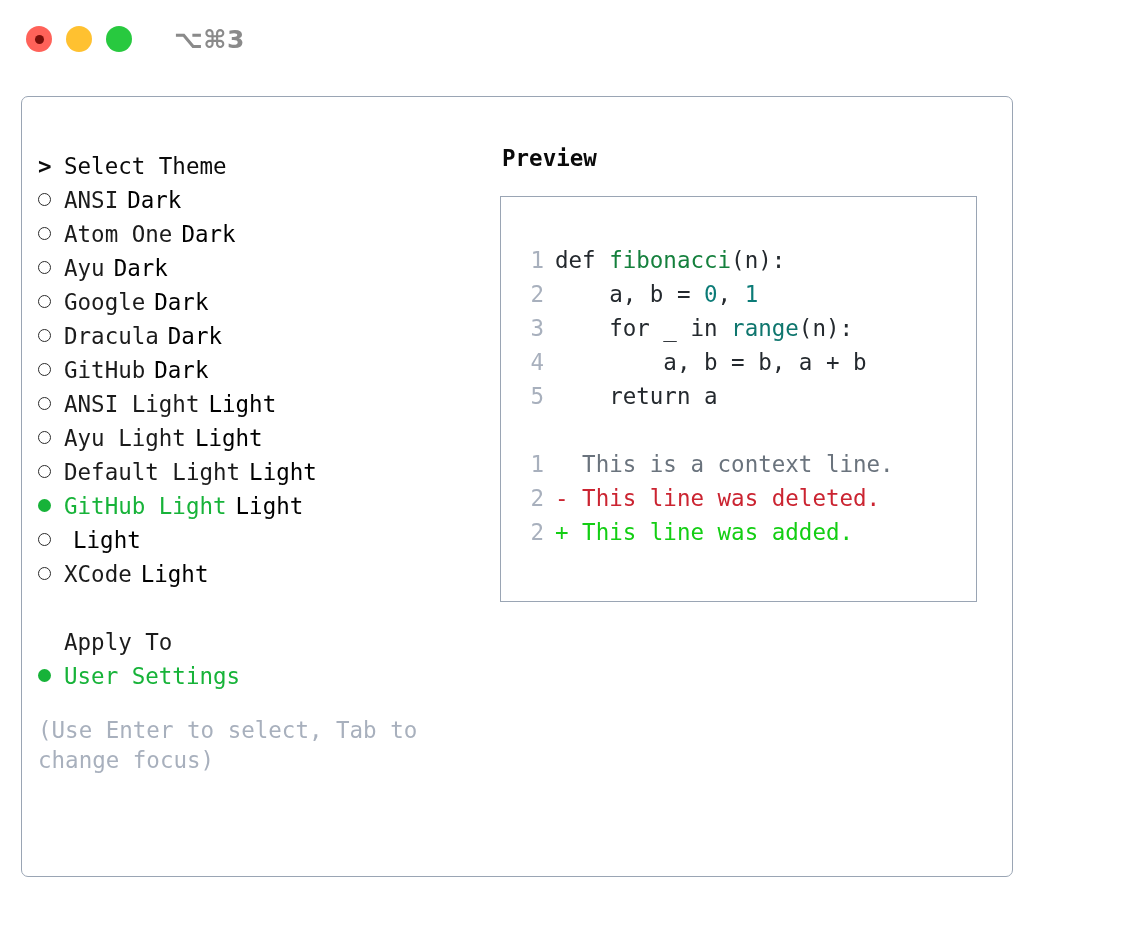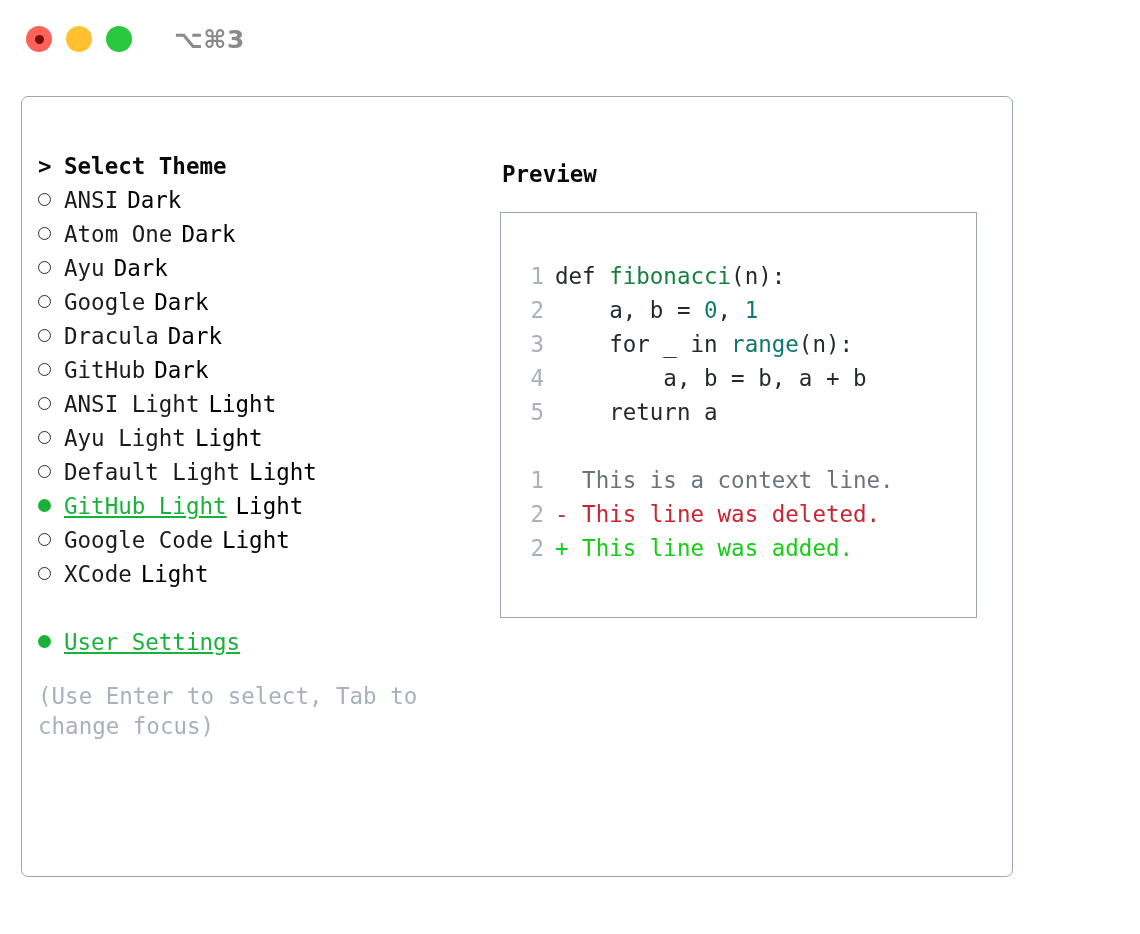--- a/index.html
+++ b/index.html
@@ -123,41 +123,41 @@
     background: #17b339;
     border-radius: 50%;
     box-sizing: border-box;
     position: relative;
     top: -2px;
   }
   .marker .caret {
     font-weight: bold;
     color: #0c0c0c;
   }
-  .row.header-row .label { font-weight: bold; color: #0a0a0a; text-align: center; }
+  .row.header-row .label { font-weight: normal; color: #0a0a0a; text-align: center; }
   .row .label { color: #1b1b1b; }
-  .row.selected .label { color: #17b339; text-decoration: underline; }
+  .row.selected .label { color: #17b339; }
   .tag {
     color: #000000;
     margin-left: 9px;
   }
   .spacer-row { height: 34px; }
   .hint {
     margin-top: 22px;
     font-size: 22.5px;
     line-height: 30px;
     color: #a8b0bd;
     width: 420px;
   }
 
   
   .right-col {
     position: absolute;
     left: 478px;
-    top: 60px;
+    top: 44px;
     width: 500px;
   }
   .preview-title {
     font-size: 22.5px;
     font-weight: bold;
     color: #0a0a0a;
     line-height: 34px;
     margin-left: 2px;
   }
   .code-box {
@@ -223,26 +223,30 @@
             <div class="row"><span class="marker"><span class="bullet-hollow"></span></span><span class="label">ANSI</span><span class="tag">Dark</span></div>
             <div class="row"><span class="marker"><span class="bullet-hollow"></span></span><span class="label">Atom One</span><span class="tag">Dark</span></div>
             <div class="row"><span class="marker"><span class="bullet-hollow"></span></span><span class="label">Ayu</span><span class="tag">Dark</span></div>
             <div class="row"><span class="marker"><span class="bullet-hollow"></span></span><span class="label">Google</span><span class="tag">Dark</span></div>
             <div class="row"><span class="marker"><span class="bullet-hollow"></span></span><span class="label">Dracula</span><span class="tag">Dark</span></div>
             <div class="row"><span class="marker"><span class="bullet-hollow"></span></span><span class="label">GitHub</span><span class="tag">Dark</span></div>
             <div class="row"><span class="marker"><span class="bullet-hollow"></span></span><span class="label">ANSI Light</span><span class="tag">Light</span></div>
             <div class="row"><span class="marker"><span class="bullet-hollow"></span></span><span class="label">Ayu Light</span><span class="tag">Light</span></div>
             <div class="row"><span class="marker"><span class="bullet-hollow"></span></span><span class="label">Default Light</span><span class="tag">Light</span></div>
             <div class="row selected"><span class="marker"><span class="bullet-filled"></span></span><span class="label">GitHub Light</span><span class="tag">Light</span></div>
-            <div class="row"><span class="marker"><span class="bullet-hollow"></span></span><span class="label">Google Code</span><span class="tag">Light</span></div>
+            <div class="row"><span class="marker"><span class="bullet-hollow"></span></span><span class="tag">Light</span></div>
             <div class="row"><span class="marker"><span class="bullet-hollow"></span></span><span class="label">XCode</span><span class="tag">Light</span></div>
           </div>
 
         <div class="spacer-row"></div>
 
+        <div class="row">
+          <span class="marker"></span>
+          <span class="label">Apply To</span>
+        </div>
 
         <div id="apply-list">
             <div class="row selected"><span class="marker"><span class="bullet-filled"></span></span><span class="label">User Settings</span></div>
           </div>
 
         <div class="hint">(Use Enter to select, Tab to change focus)</div>
       </div>
 
       <div class="right-col">
         <div class="preview-title">Preview</div>

